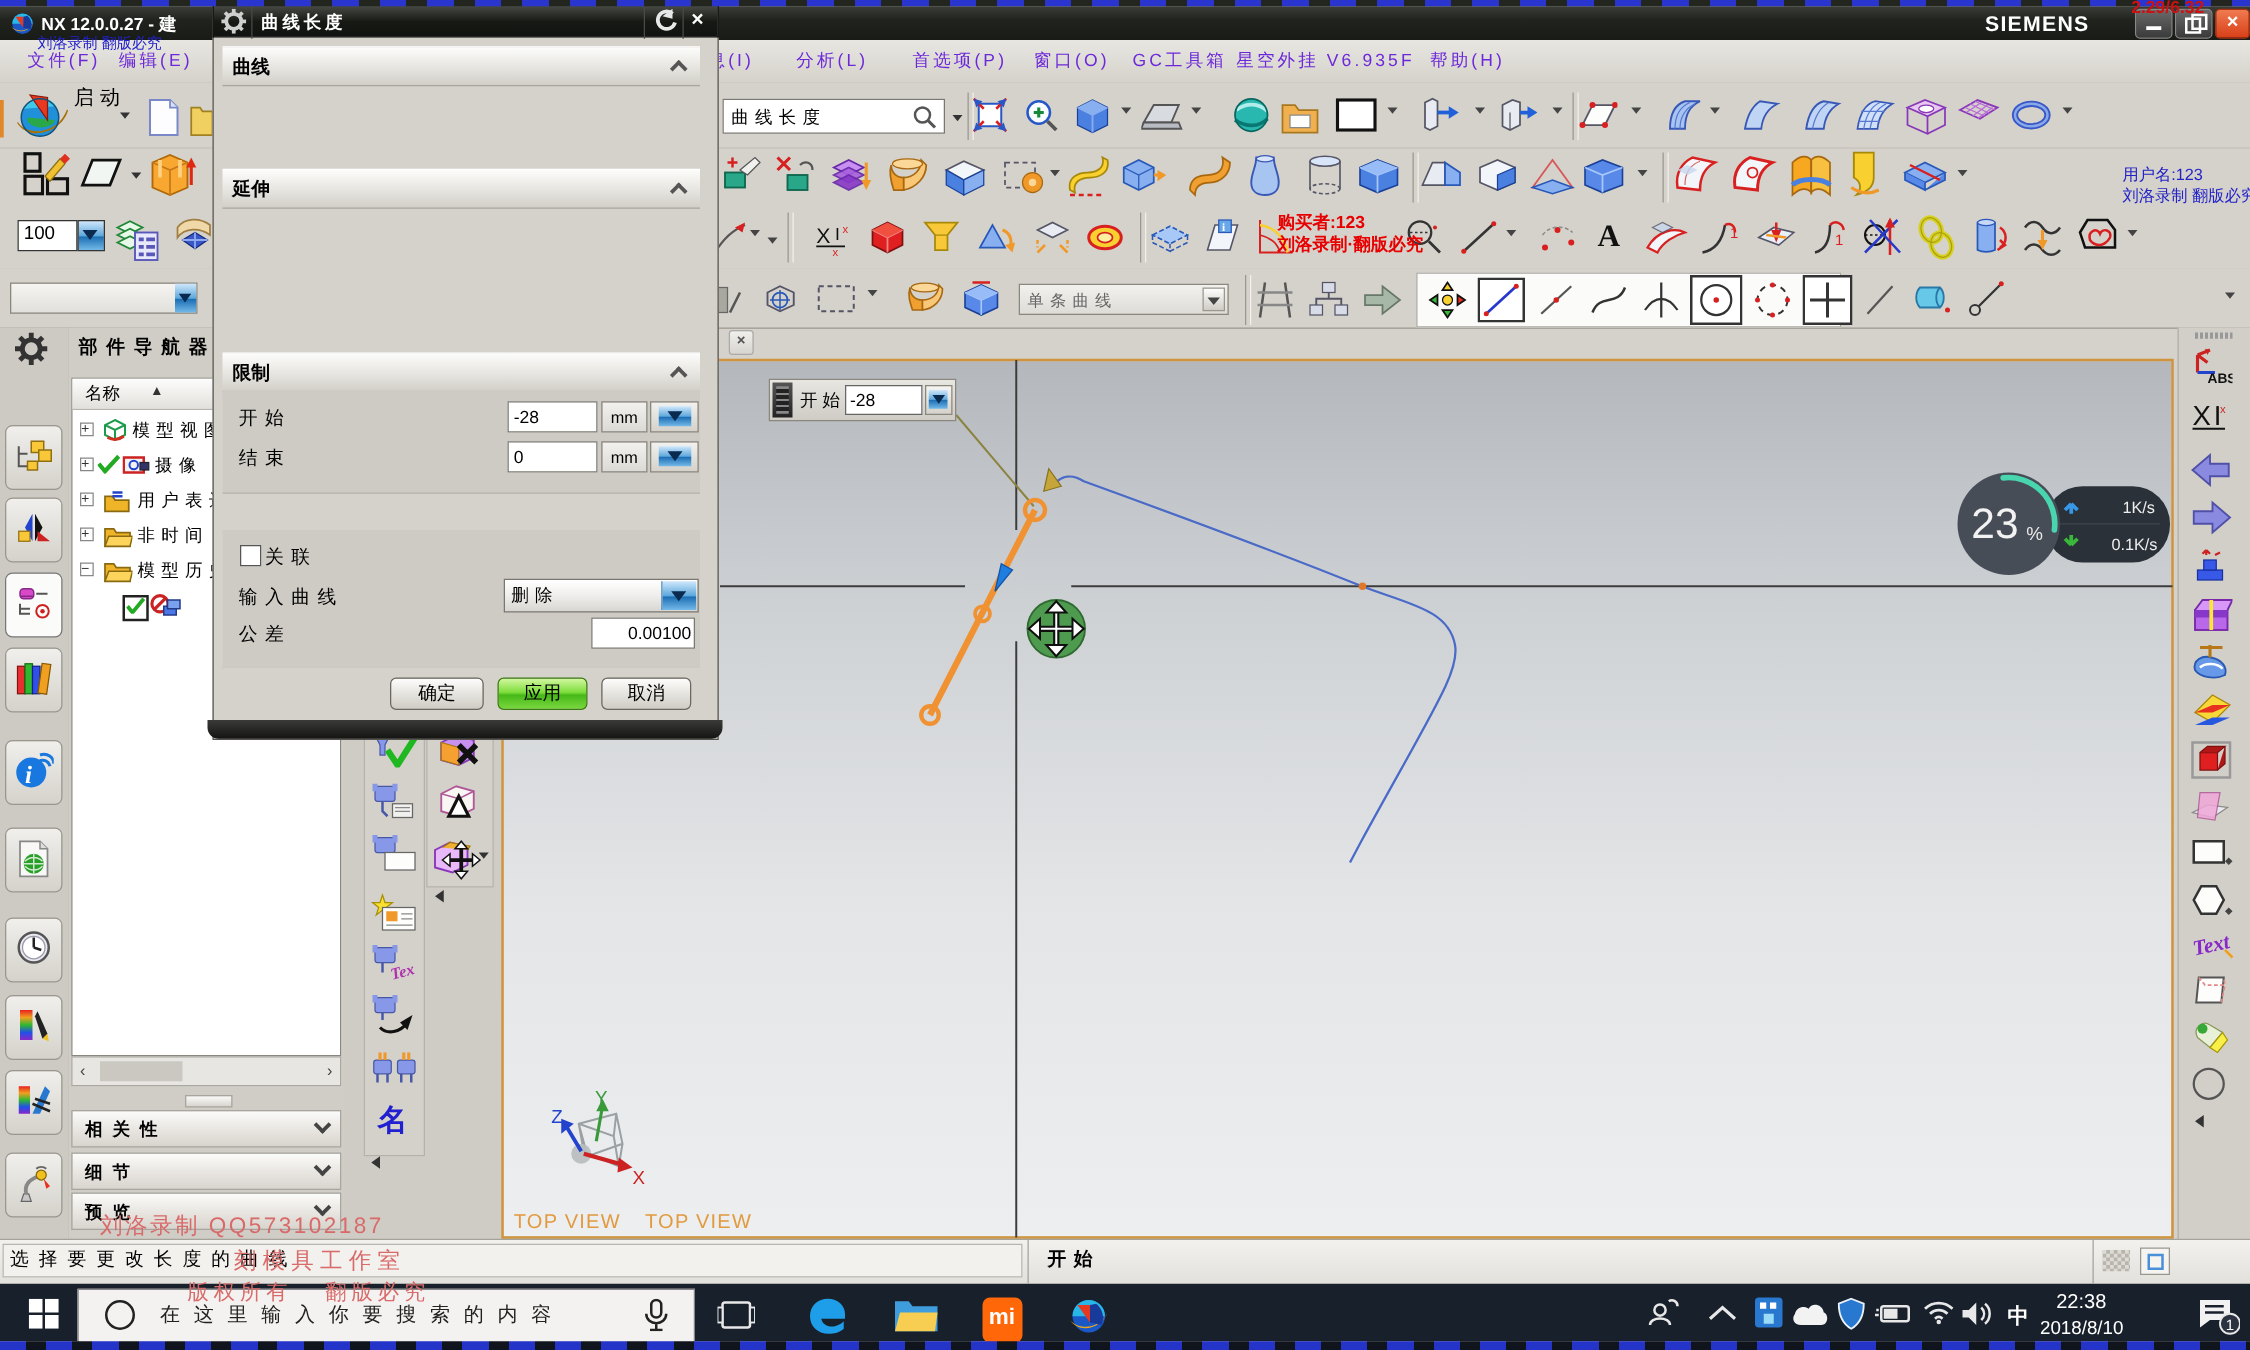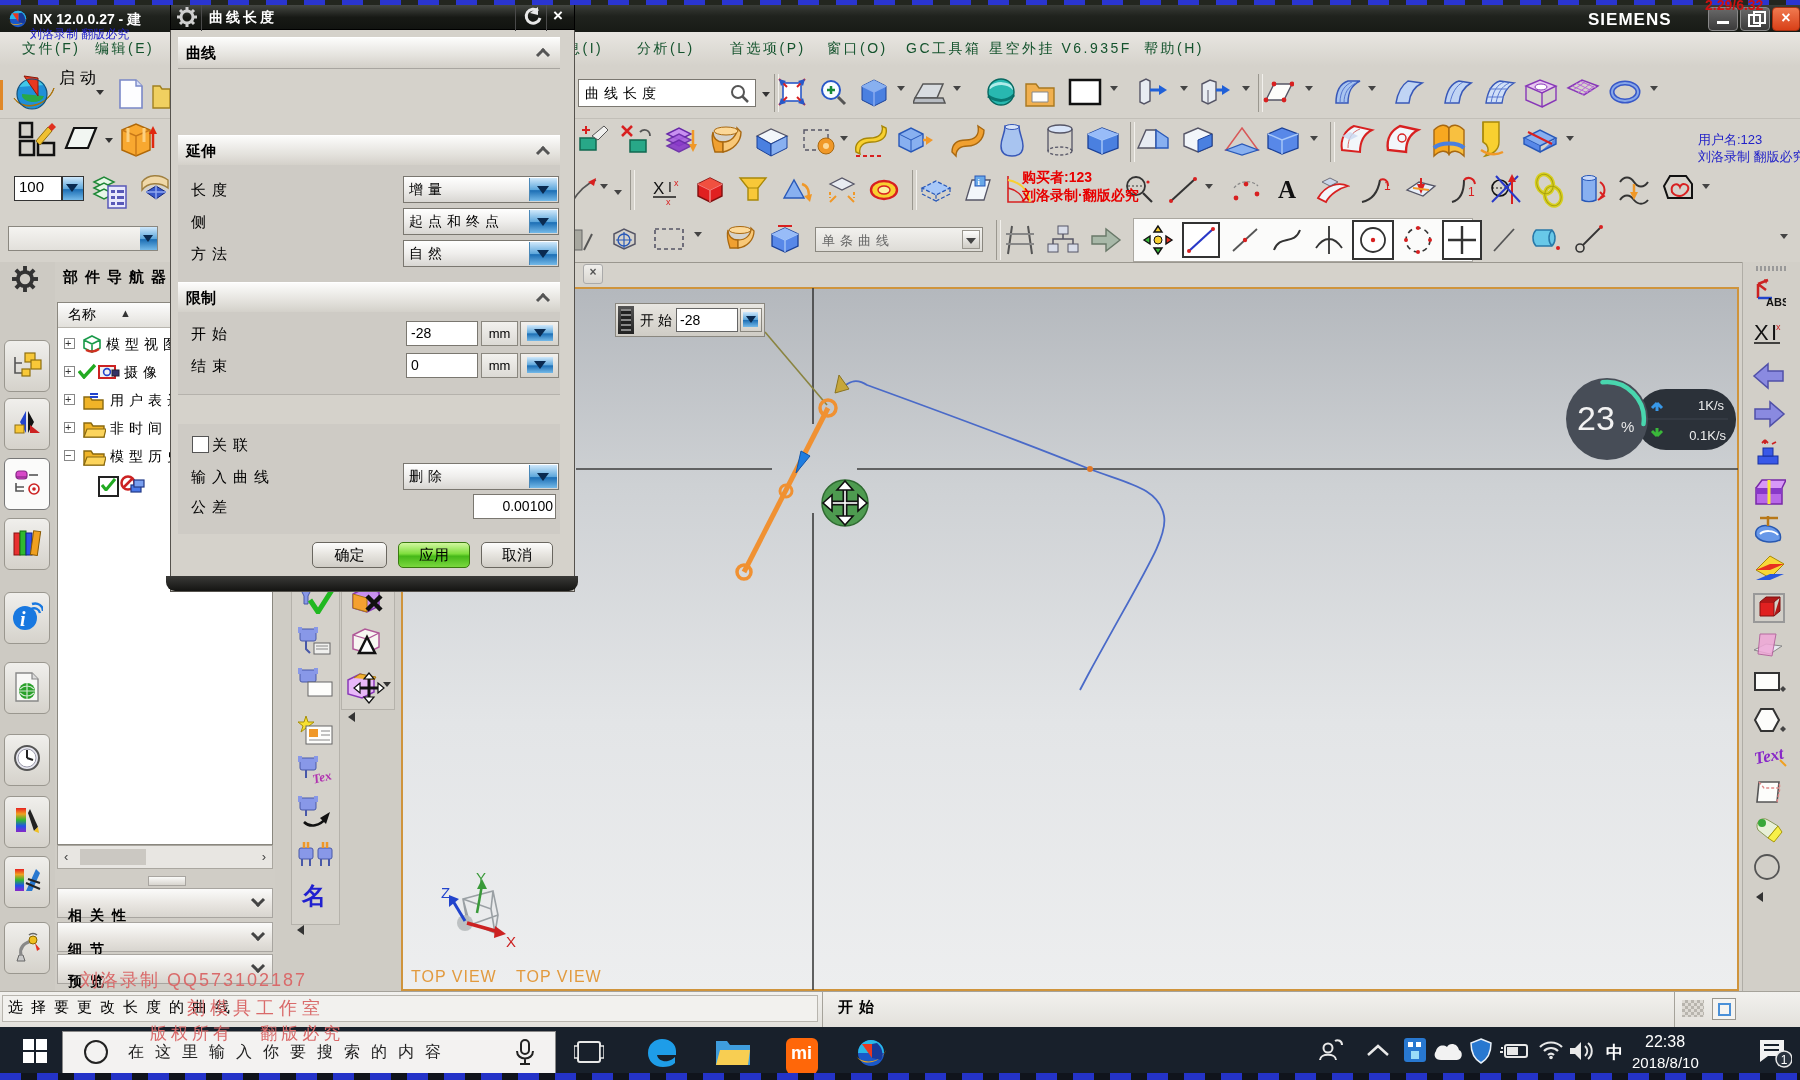--- a/index.html
+++ b/index.html
@@ -2,21 +2,21 @@
 <html><head><meta charset="utf-8">
 <style>
 html,body{margin:0;padding:0}
 body{width:1800px;height:1080px;position:relative;overflow:hidden;
  font-family:"Liberation Sans",sans-serif;background:#d5d2cb}
 .ab{position:absolute}
 .ants-top{z-index:100;left:0;top:0;width:1800px;height:5px;background:repeating-linear-gradient(90deg,#2a35d0 0 21px,#23261f 21px 38px)}
 .ants-bot{z-index:100;left:0;top:1073px;width:1800px;height:7px;background:repeating-linear-gradient(90deg,#2433c8 0 21px,#10141c 21px 37px)}
 .titlebar{left:0;top:5px;width:1800px;height:27px;background:linear-gradient(#3a3d38,#20231e 40%,#181b16)}
 .menubar{left:0;top:32px;width:1800px;height:34px;background:linear-gradient(#e8e6e1,#d5d2cb);border-bottom:1px solid #b8b5ae}
-.mtxt{font-size:14px;color:#14532d;top:40px;white-space:nowrap;letter-spacing:2.5px}
+.mtxt{font-size:14px;color:#6d28d9;top:40px;white-space:nowrap;letter-spacing:2.5px}
 .tbrow{left:0;width:1800px;background:#d5d2cb}
 .w{color:#fff}
 .sep{width:3px;border-left:1px solid #9a978f;border-right:1px solid #f2f0ec}
 .dd{width:0;height:0;border-left:4px solid transparent;border-right:4px solid transparent;border-top:5px solid #333}
 .ddd{width:0;height:0;border-left:4px solid transparent;border-right:4px solid transparent;border-top:5px solid #444;overflow:hidden;color:transparent;font-size:0;line-height:0}
 
 .dlg{left:170px;top:2px;width:405px;height:590px;z-index:60}
 .dlg-title{left:0;top:0;width:405px;height:28px;background:linear-gradient(#4d504b,#171915 55%,#111310);border:1px solid #000;box-sizing:border-box}
 .dhead{left:8px;width:382px;height:30px;background:linear-gradient(#fcfcfb,#e4e2dd 60%,#d2cfc8);border-bottom:1px solid #a8a5a0;border-top:1px solid #fff}
 .dhead b{font-size:15px;color:#000;position:absolute;left:8px;top:6px}
@@ -27,21 +27,21 @@
 .combo span{position:absolute;left:5px;top:4px;font-size:14px;color:#000;white-space:nowrap;letter-spacing:5px}
 .cbtn{position:absolute;right:1px;top:1px;width:27px;height:23px;background:linear-gradient(#cfe8fb,#5fa8dc 50%,#1d6fb5 55%,#74b9e8);border-left:1px solid #4a88b8}
 .cbtn:after{content:"";position:absolute;left:7px;top:8px;width:0;height:0;border-left:6px solid transparent;border-right:6px solid transparent;border-top:8px solid #0a2a50}
 .btn{position:absolute;height:26px;border:1px solid #6a6760;border-radius:5px;background:linear-gradient(#fdfdfc,#e8e6e1 45%,#cfccc5);box-sizing:border-box;text-align:center;font-size:15px;color:#000;line-height:24px}
 .btn.green{background:linear-gradient(#d2f7a0,#7ede3c 45%,#46b818 55%,#7ad83e);border-color:#3a7a10}
 
 .navpanel{left:55px;top:262px;width:220px;height:733px;background:#d0cdc6}
 .tree{left:2px;top:40px;width:216px;height:543px;background:#fff;border:1px solid #8a877f;box-sizing:border-box}
 .trow{position:absolute;left:0;width:214px;height:28px;font-size:14px;color:#000;white-space:nowrap;letter-spacing:5px}
 .pbox{position:absolute;width:11px;height:11px;border:1px solid #888;background:#fff;font-size:11px;line-height:9px;text-align:center;color:#333;box-sizing:border-box}
-.navsec{left:2px;width:216px;height:30px;background:linear-gradient(#fbfbfa,#e6e3de 60%,#d8d5cf);border:1px solid #a8a5a0;box-sizing:border-box;font-weight:bold;font-size:14px;color:#000;padding:18px 0 0 10px;letter-spacing:8px}
+.navsec{left:2px;width:216px;height:30px;background:linear-gradient(#fbfbfa,#e6e3de 60%,#d8d5cf);border:1px solid #a8a5a0;box-sizing:border-box;font-weight:bold;font-size:14px;color:#000;padding:6px 0 0 10px;letter-spacing:8px}
 .navsec .vv{position:absolute;right:10px;top:6px;width:9px;height:9px}.navsec .vv:after{content:"";position:absolute;left:0;top:0;width:7px;height:7px;border-right:3px solid #444;border-bottom:3px solid #444;transform:rotate(45deg)}
 
 .canvas{left:401px;top:287px;width:1338px;height:704px;background:linear-gradient(#b4b8bd,#ced1d4 28%,#e3e5e7 62%,#edeeef);border:2px solid #cf943c;box-sizing:border-box}
 
 .statusbar{left:0;top:991px;width:1800px;height:36px;background:linear-gradient(#f2f1ee,#e2e0db);border-top:1px solid #a5a29a}
 .taskbar{left:0;top:1027px;width:1800px;height:46px;background:#18202b}
 .lbtn{left:4px;width:46px;height:52px;background:linear-gradient(#f0efec,#d5d2cb);border:1px solid #9a978f;border-radius:6px;box-sizing:border-box;text-align:center;padding-top:8px}
 .lbtn.on{background:#fbfbfa;border-color:#777}
 .rico{left:1752px;width:40px;height:36px;text-align:left}
 </style></head>
@@ -1132,37 +1132,20 @@
    <span style="position:absolute;left:382px;top:3px;font-size:17px;font-weight:bold;color:#fff">×</span>
  </div>
  <div class="ab dhead" style="top:35px">
       <b>曲线</b>
       <span class="chev"></span>
     </div>
  <div class="ab dhead" style="top:133px">
       <b>延伸</b>
       <span class="chev"></span>
     </div>
- <div class="ab dsect" style="top:163px;height:117px">
-   <span class="drow-label" style="top:16px">长度</span>
-   <div class="combo" style="left:225px;top:11px;width:156px">
-        <span>增量</span>
-        <div class="cbtn"></div>
-      </div>
-   <span class="drow-label" style="top:48px">侧</span>
-   <div class="combo" style="left:225px;top:43px;width:156px">
-        <span>起点和终点</span>
-        <div class="cbtn"></div>
-      </div>
-   <span class="drow-label" style="top:80px">方法</span>
-   <div class="combo" style="left:225px;top:75px;width:156px">
-        <span>自然</span>
-        <div class="cbtn"></div>
-      </div>
- </div>
  <div class="ab dhead" style="top:280px">
       <b>限制</b>
       <span class="chev"></span>
     </div>
  <div class="ab dsect" style="top:310px;height:82px">
    <span class="drow-label" style="top:13px">开始</span>
    <div style="position:absolute;left:228px;top:9px;width:72px;height:25px;background:#fff;border:1px solid #7a7770;box-sizing:border-box;font-size:14px;color:#000;padding:3px 0 0 4px">-28</div>
    <div style="position:absolute;left:303px;top:9px;width:37px;height:25px;background:linear-gradient(#f2f1ee,#dcdad5);border:1px solid #8a877f;box-sizing:border-box;font-size:13px;color:#000;text-align:center;padding-top:4px">mm</div>
    <div style="position:absolute;left:342px;top:9px;width:39px;height:25px;background:linear-gradient(#f2f1ee,#d5d2cb);border:1px solid #8a877f;box-sizing:border-box">
         <div style="position:absolute;left:6px;top:3px;width:26px;height:16px;background:linear-gradient(#cfe8fb,#5fa8dc 50%,#1d6fb5 55%,#74b9e8)"></div>

